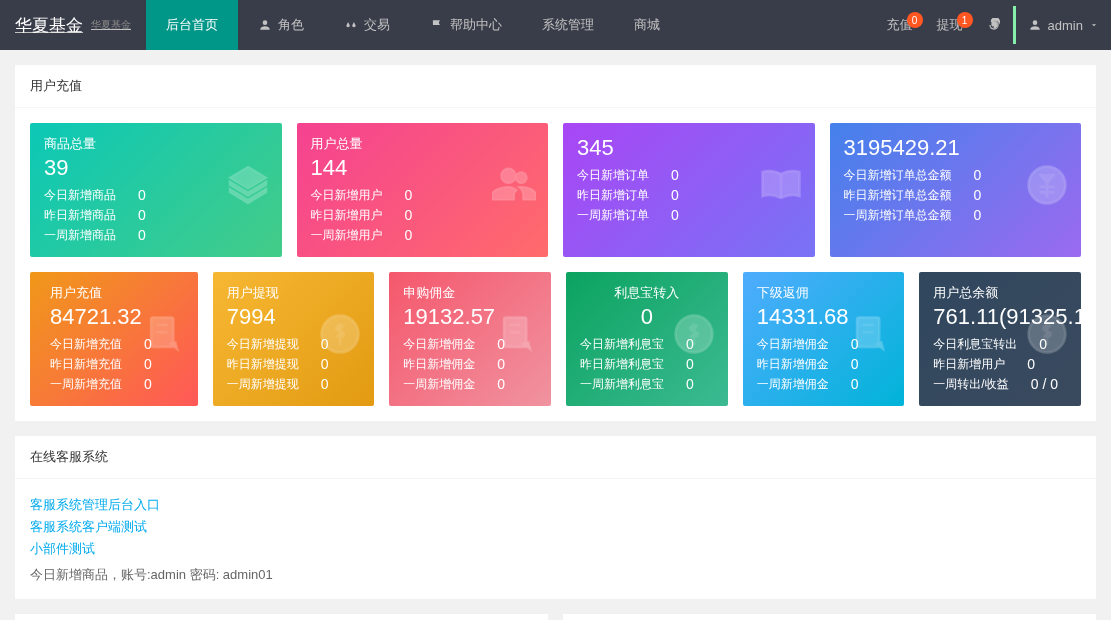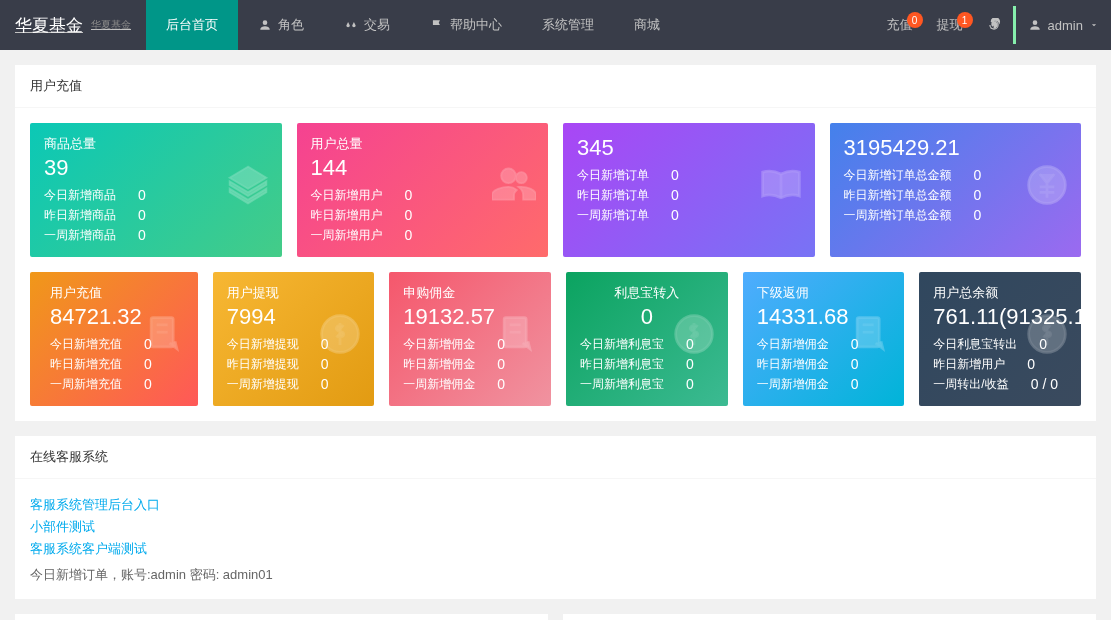--- a/index.html
+++ b/index.html
@@ -313,23 +313,23 @@
               </svg></div>
           </div>
         </div>
     </div>
   </div>
 
   <div class="card">
     <div class="card-header">在线客服系统</div>
     <div class="card-body links" id="service-body">
         <a href="#">客服系统管理后台入口</a>
+        <a href="#">客服系统客户端测试</a>
         <a href="#">小部件测试</a>
-        <a href="#">客服系统客户端测试</a>
-        <div class="note">今日新增订单，账号:admin 密码: admin01</div>
+        <div class="note">今日新增商品，账号:admin 密码: admin01</div>
       </div>
   </div>
 
   <div class="two-col">
     <div class="card">
       <div class="card-header">系统信息</div>
 
     </div>
     <div class="card">
       <div class="card-header">产品团队</div>

